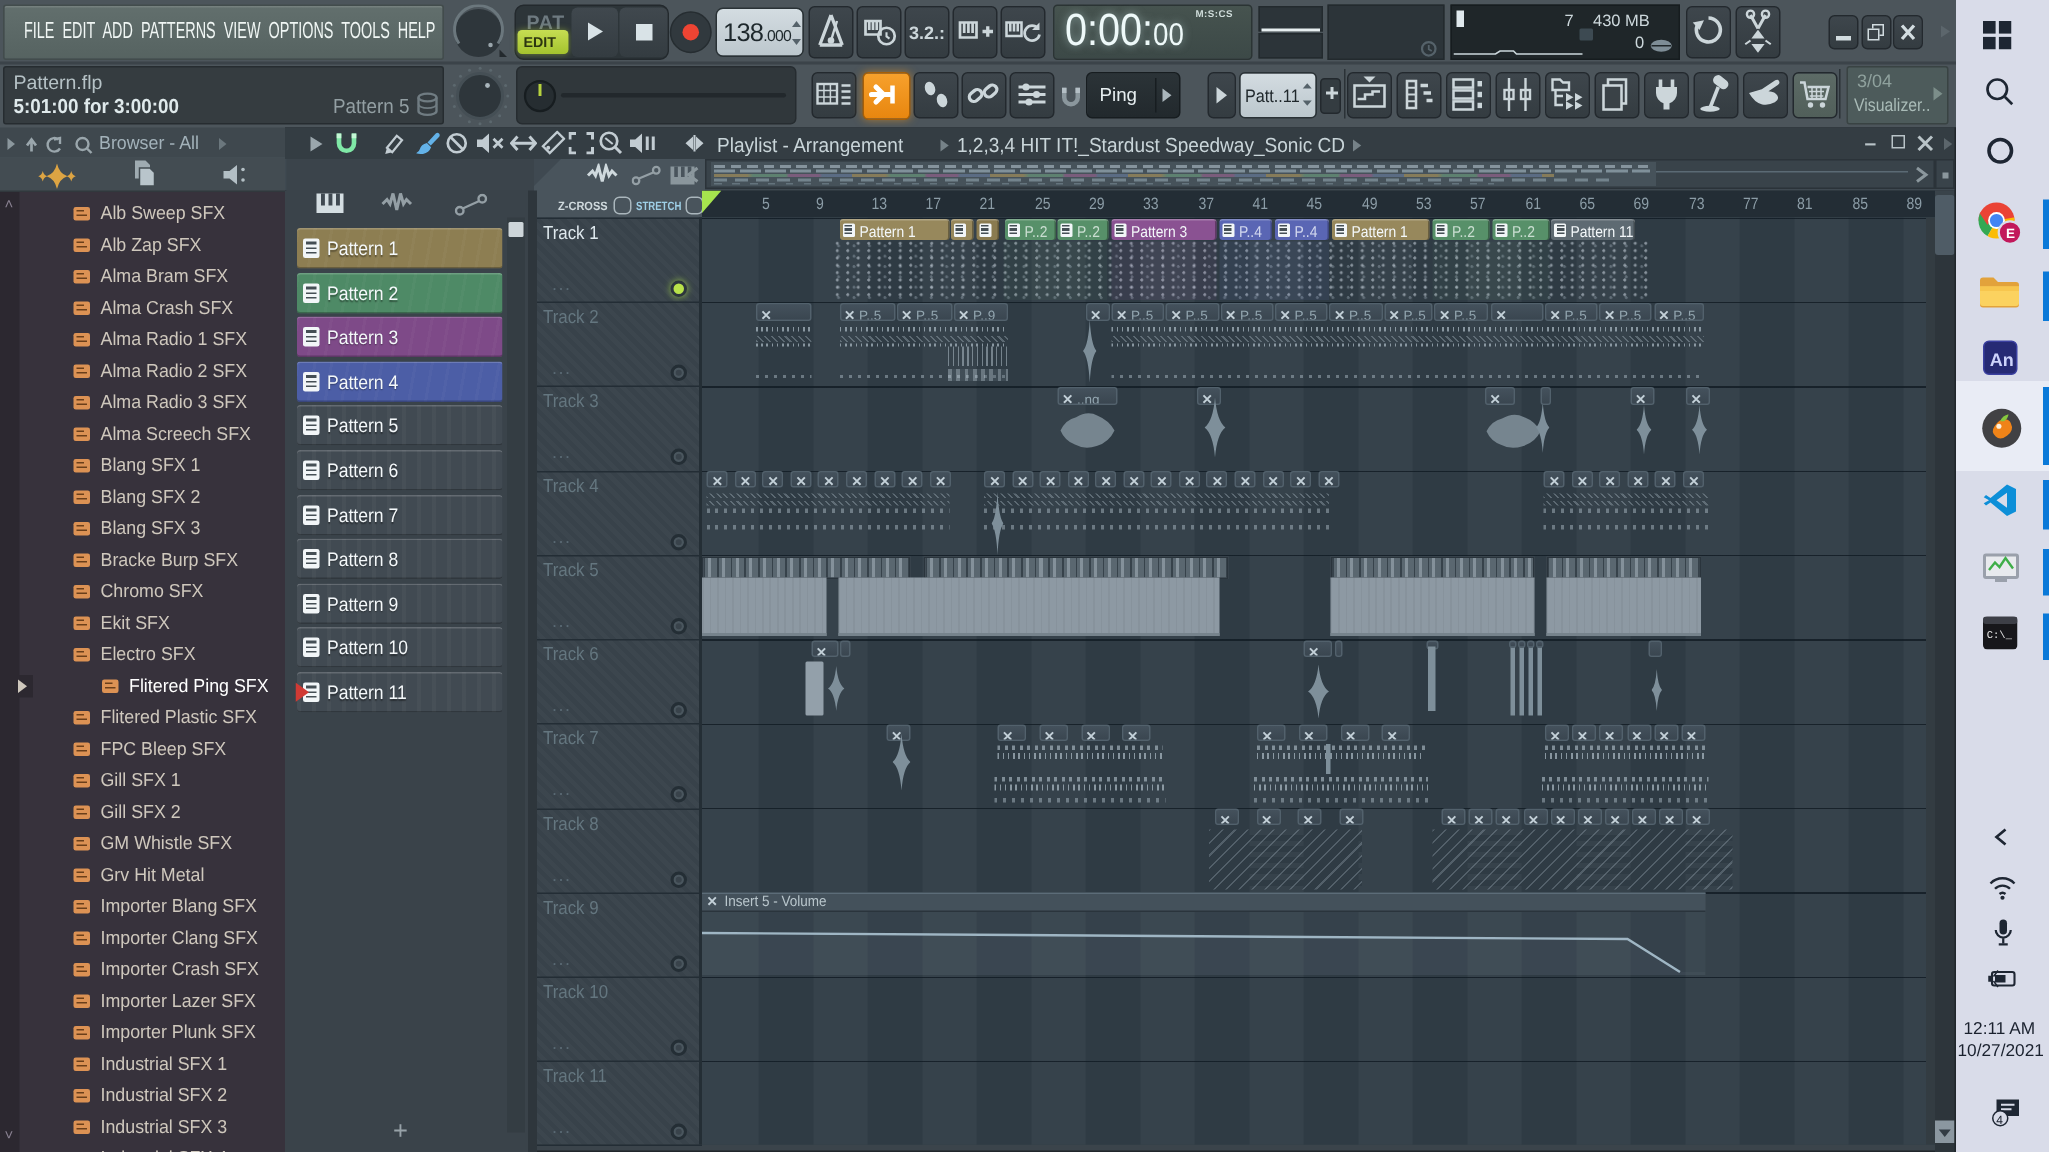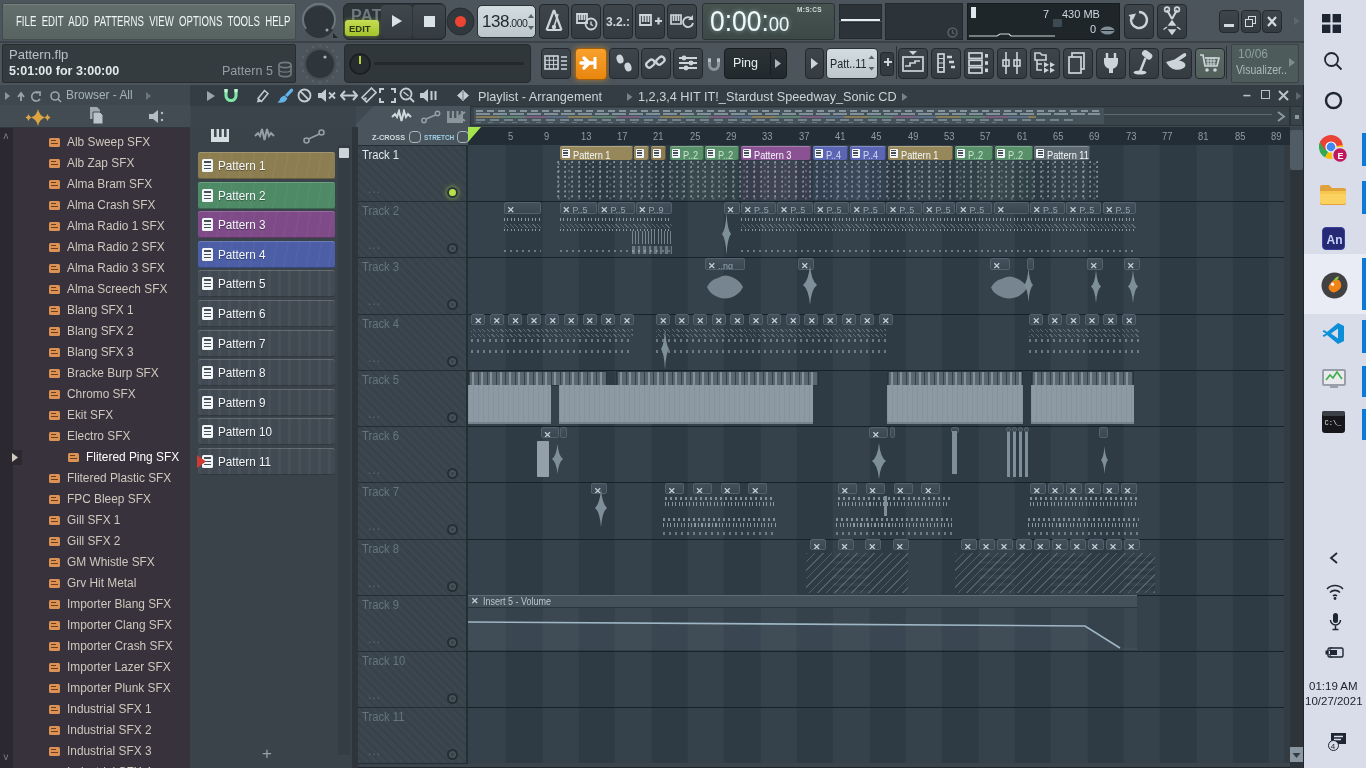--- a/index.html
+++ b/index.html
@@ -18,21 +18,21 @@
 <div class="" style="left:0px;top:0px;width:1304px;height:768px;background:#4c555b"></div>
 <div class="" style="left:2px;top:3px;width:294px;height:37px;background:linear-gradient(#626f6d,#566361);border:1px solid #424c4c;border-radius:2px;box-shadow:inset 0 1px 0 rgba(255,255,255,.12)"></div>
 <div class="t" style="left:16px;top:13px;font-size:15.5px;color:#f0f6f4;transform:scaleX(.62);transform-origin:left;letter-spacing:0px">FILE&nbsp; EDIT&nbsp; ADD&nbsp; PATTERNS&nbsp; VIEW&nbsp; OPTIONS&nbsp; TOOLS&nbsp; HELP</div>
 <svg style="position:absolute;left:300px;top:3px" width="40" height="38">
     <circle cx="19" cy="19" r="16" fill="#2e363b"></circle>
     <path d="M6 26 A16 16 0 1 1 32 26" fill="none" stroke="#6b777d" stroke-width="2"></path>
     <circle cx="27" cy="27" r="1.5" fill="#9aa6ac"></circle>
     <path d="M33 30 l5 5 h-5 z" fill="#23292d"></path>
   </svg>
 <div class="" style="left:343px;top:3px;width:103px;height:37px;background:#2d3539;border-radius:6px;border:1px solid #23292d"></div>
-<div class="t" style="left:351px;top:8px;font-size:16px;font-weight:bold;color:#6e7a80;letter-spacing:.5px">PAT</div>
+<div class="t" style="left:351px;top:8px;font-size:13px;font-weight:bold;color:#6e7a80;letter-spacing:.5px">PAT</div>
 <div class="" style="left:345px;top:20px;width:34px;height:16px;background:linear-gradient(#c6dd52,#a4c32e);border-radius:3px;box-shadow:0 0 4px rgba(180,210,60,.5)"></div>
 <div class="t" style="left:349px;top:24px;font-size:9.5px;font-weight:bold;color:#2c3510">EDIT</div>
 <div class="" style="left:381px;top:5px;width:31px;height:33px;background:linear-gradient(#40484e,#343c41);border-radius:4px">
     <div style="left:11px;top:10px;width:0;height:0;border-left:10px solid #d9e3e7;border-top:6px solid transparent;border-bottom:6px solid transparent"></div>
   </div>
 <div class="" style="left:413px;top:5px;width:32px;height:33px;background:linear-gradient(#40484e,#343c41);border-radius:4px">
     <div style="left:11px;top:11px;width:11px;height:11px;background:#d9e3e7"></div>
   </div>
 <svg style="position:absolute;left:446px;top:7px" width="29" height="29">
     <circle cx="14.5" cy="14.5" r="13.5" fill="#31393e" stroke="#262d31"></circle>
@@ -254,21 +254,21 @@
       <path d="M3 13 l8.5 -2.5 l9 -6 q1.8 -1 2.6 .6 q.7 1.5 -.9 2.6 l-6.2 4.1 q4.5 .3 6 3 q1.3 2.6 -1.8 4.4 q-4 2.2 -8.4 1.4 q-4.9 -.9 -8.8 -7.6z" fill="#ccd6da"></path>
     </svg></div>
 <div class="btn" style="left:1195px;top:48px;width:30px;height:31px;background:linear-gradient(#5d6b66,#515f5a);"><svg width="28" height="28">
       <path d="M4 6 h3 l2 11 h12 l2 -8 h-14" fill="none" stroke="#ccd6da" stroke-width="1.7"></path>
       <path d="M9.5 9 h11 M10 12 h10 M10.5 15 h9 M12 9 v8 M15 9 v8 M18 9 v8" stroke="#ccd6da" stroke-width="1"></path>
       <circle cx="11" cy="21" r="1.8" fill="#ccd6da"></circle>
       <circle cx="19" cy="21" r="1.8" fill="#ccd6da"></circle>
     </svg></div>
 <div class="" style="left:1226px;top:46px;width:1px;height:33px;background:#2b3237"></div>
 <div class="" style="left:1231px;top:44px;width:68px;height:39px;background:#4d5b5b;border:1px solid #394343;border-radius:2px"></div>
-<div class="t" style="left:1238px;top:48px;font-size:12px;color:#8fa19d">10/06</div>
+<div class="t" style="left:1238px;top:48px;font-size:12px;color:#8fa19d">3/04</div>
 <div class="t" style="left:1236px;top:64px;font-size:12px;color:#a9bbb7;transform:scaleX(.88);transform-origin:left">Visualizer..</div>
 <svg style="position:absolute;left:1288px;top:57px" width="8" height="11">
     <path d="M1 1 l6 4.5 l-6 4.5 z" fill="#7c8e8a"></path>
   </svg>
 <div class="" style="left:0px;top:85px;width:190px;height:20px;background:#3f484e"></div>
 <svg style="position:absolute;left:3px;top:90px" width="150" height="13">
     <path d="M2 2 l5 4 l-5 4 z" fill="#8b979d"></path>
     <path d="M18 11 v-7 M15 7 l3 -4 l3 4" stroke="#9aa6ac" stroke-width="1.8" fill="none"></path>
     <path d="M36 3 a4.5 4.5 0 1 0 1 6 M33 3 l4 -1 v4" stroke="#9aa6ac" stroke-width="1.6" fill="none"></path>
     <circle cx="52" cy="6" r="4" fill="none" stroke="#9aa6ac" stroke-width="1.6"></circle>
@@ -1286,21 +1286,21 @@
     <path d="M1.5 8 a5 5 0 0 0 10 0" fill="none" stroke="#1e2633" stroke-width="1.5"></path>
     <line x1="6.5" y1="13.5" x2="6.5" y2="17" stroke="#1e2633" stroke-width="1.5"></line>
     <line x1="3.5" y1="17.5" x2="9.5" y2="17.5" stroke="#1e2633" stroke-width="1.5"></line>
   </svg>
 <svg style="position:absolute;left:1324px;top:646px" width="21" height="13">
     <rect x="4" y="2" width="15" height="9" rx="1.5" fill="none" stroke="#1e2633" stroke-width="1.4"></rect>
     <rect x="1.5" y="4.5" width="2.5" height="4" fill="#1e2633"></rect>
     <rect x="6" y="4" width="7" height="5" fill="#1e2633"></rect>
     <path d="M8 1 l-3 4 M8 12 l-3 -4" stroke="#1e2633" stroke-width="1" fill="none"></path>
   </svg>
-<div class="t" style="left:1309px;top:681px;font-size:11.5px;color:#1a212e">01:19 AM</div>
+<div class="t" style="left:1309px;top:681px;font-size:11.5px;color:#1a212e">12:11 AM</div>
 <div class="t" style="left:1305px;top:696px;font-size:11.5px;color:#1a212e">10/27/2021</div>
 <svg style="position:absolute;left:1330px;top:731px" width="18" height="17">
     <path d="M1 2 h15 v11 h-9 l-4 3 v-3 h-2 z" fill="#1e2633"></path>
     <path d="M4 5.5 h9 M4 8.5 h7" stroke="#d9dce9" stroke-width="1.3"></path>
   </svg>
 <div style="left:1328px;top:740px;width:11px;height:11px;border-radius:50%;background:#d9dce9;border:1.4px solid #1e2633">
     <span style="position:absolute;left:1.8px;top:0.6px;font-size:8px;color:#1a212e">4</span>
   </div>
 
 </body></html>

